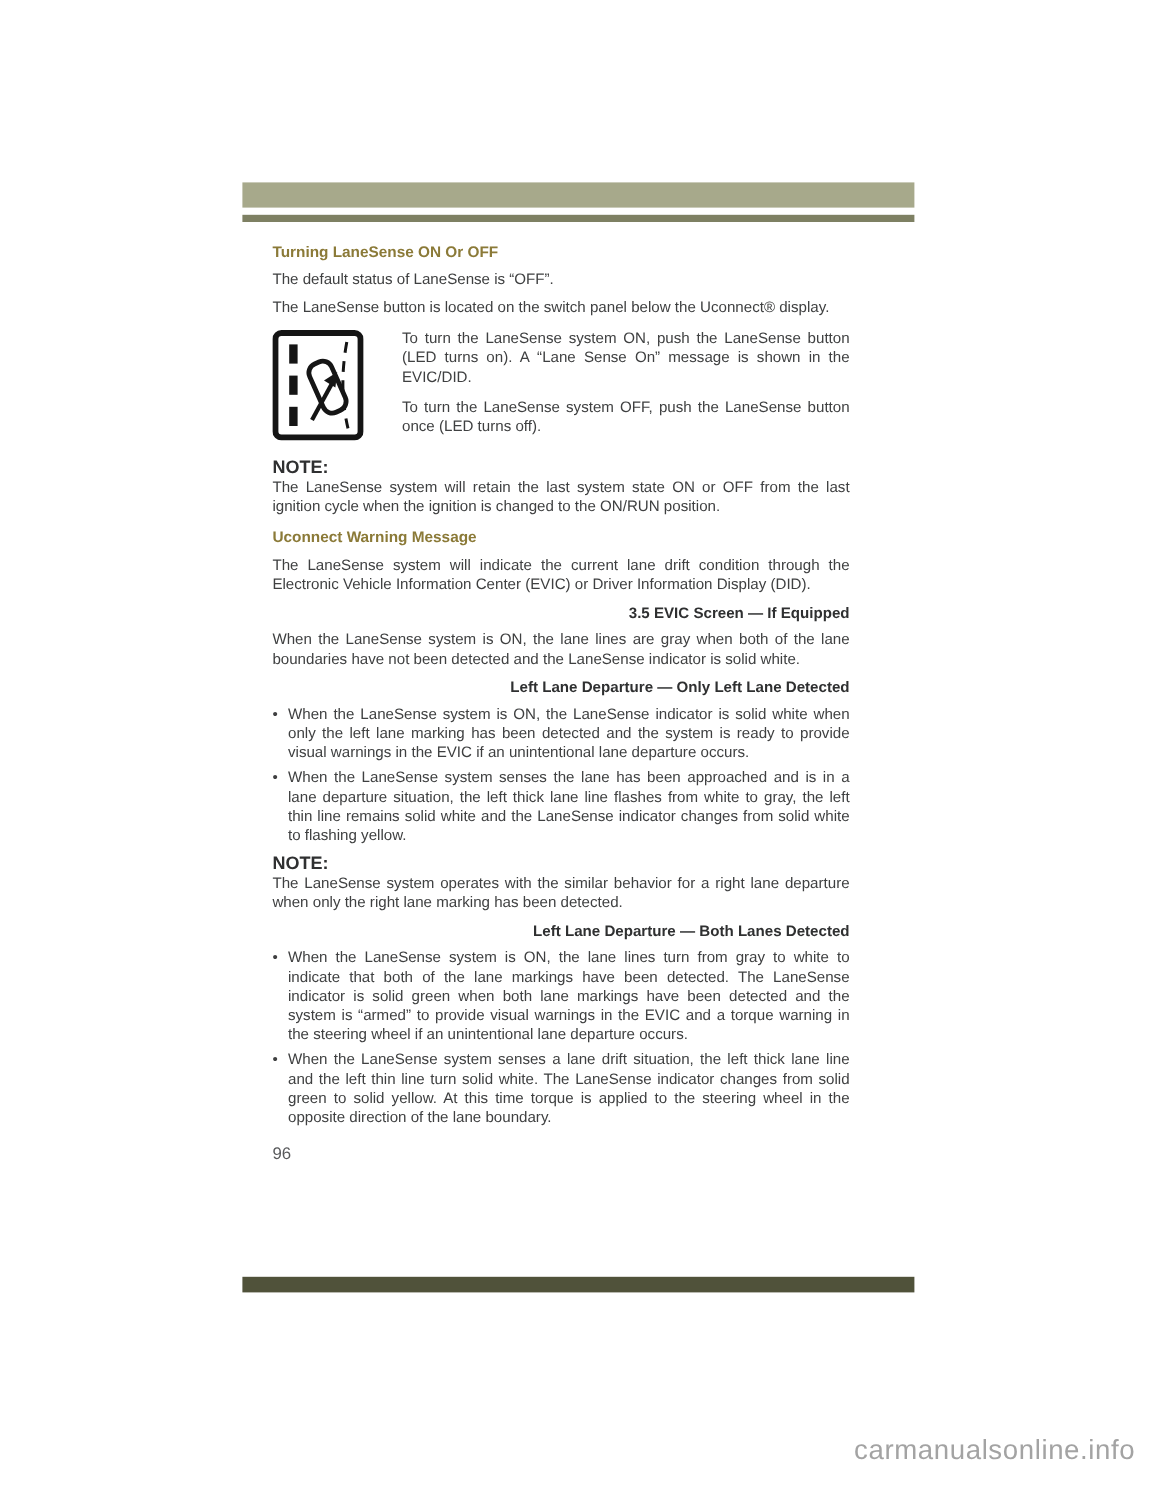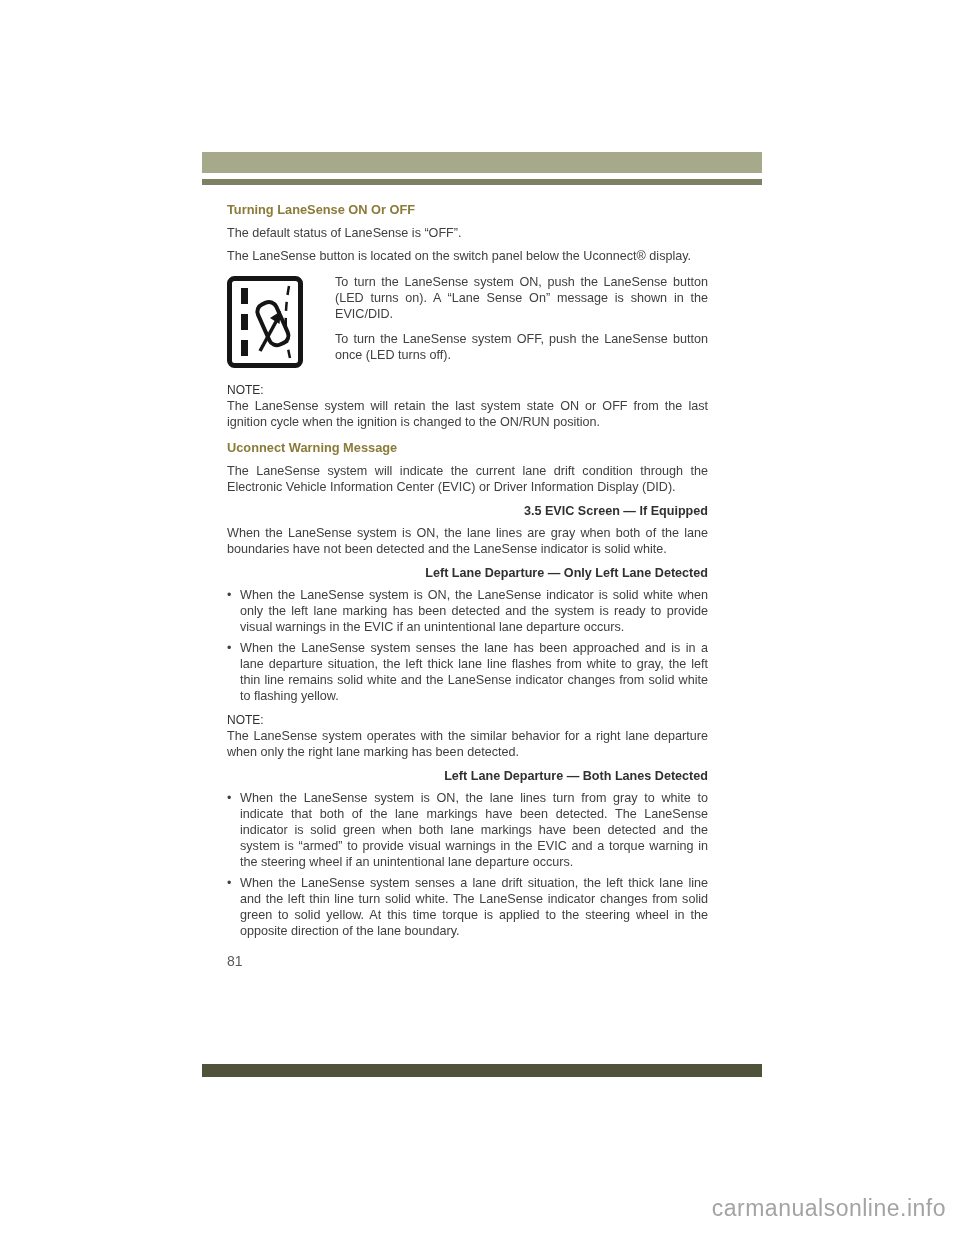--- a/index.html
+++ b/index.html
@@ -36,21 +36,21 @@
   }
   .body-p {
     font-size: 12.6px; line-height: 16px; text-align: justify;
     margin-bottom: 7px;
   }
   .subhead {
     font-size: 12.6px; line-height: 16px; font-weight: 700;
     margin-top: 8px; margin-bottom: 6px; color: #2f3031; text-align: right;
   }
   .note-label {
-    font-size: 12px; line-height: 16px; font-weight: 400; color: #2f3031;
+    font-size: 15px; line-height: 16px; font-weight: 700; color: #2f3031;
   }
   .icon-row { display: flex; align-items: flex-end; margin: 10px 0 10px; }
   .icon-box { flex: 0 0 76px; width: 76px; margin-right: 32px; }
   .icon-text { flex: 1; }
   .icon-text .body-p { margin-bottom: 9px; }
   .bullet-item {
     position: relative; padding-left: 13px;
     font-size: 12.6px; line-height: 16px; text-align: justify;
     margin-bottom: 5px;
   }
@@ -122,18 +122,18 @@
   <div class="subhead">Left Lane Departure — Both Lanes Detected</div>
   <div class="bullet-item">
     <span class="marker">•</span>
     <span>When the LaneSense system is ON, the lane lines turn from gray to white to indicate that both of the lane markings have been detected. The LaneSense indicator is solid green when both lane markings have been detected and the system is “armed” to provide visual warnings in the EVIC and a torque warning in the steering wheel if an unintentional lane departure occurs.</span>
   </div>
   <div class="bullet-item">
     <span class="marker">•</span>
     <span>When the LaneSense system senses a lane drift situation, the left thick lane line and the left thin line turn solid white. The LaneSense indicator changes from solid green to solid yellow. At this time torque is applied to the steering wheel in the opposite direction of the lane boundary.</span>
   </div>
 
-  <div class="page-number">81</div>
+  <div class="page-number">96</div>
 </div>
 
 <div class="band-bottom"></div>
 
 <div class="watermark">carmanualsonline.info</div>
 
 </body></html>

